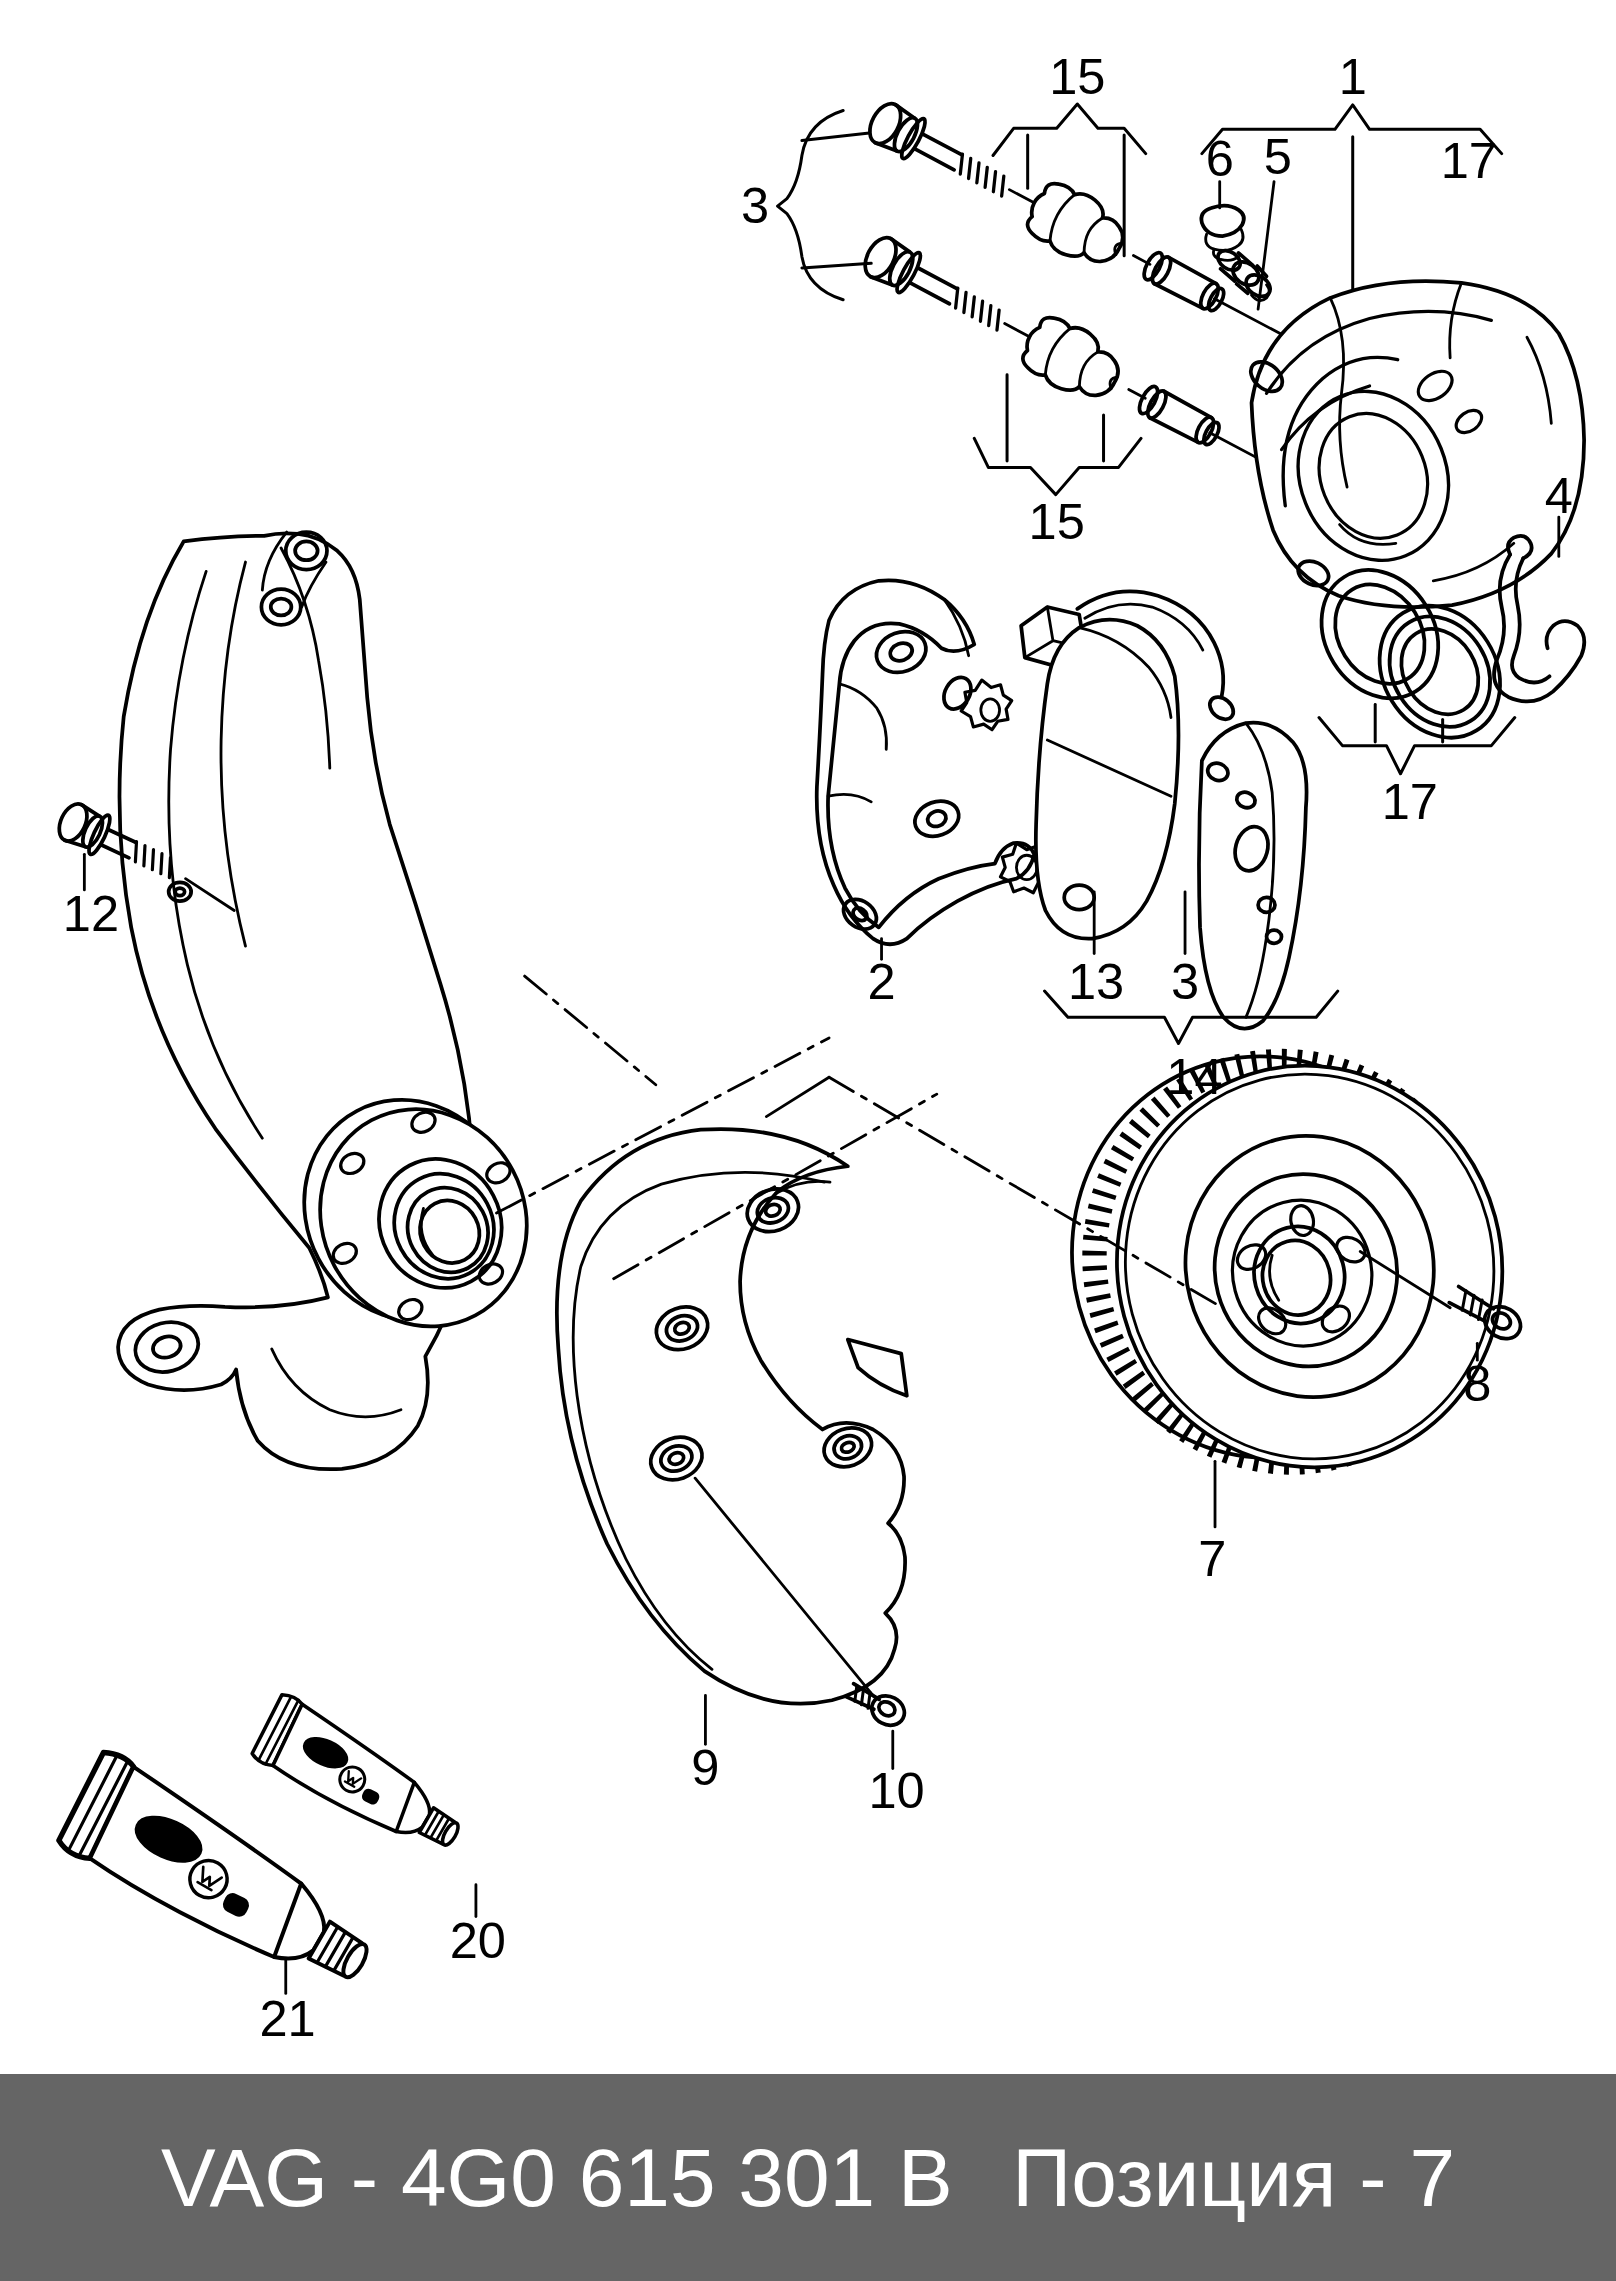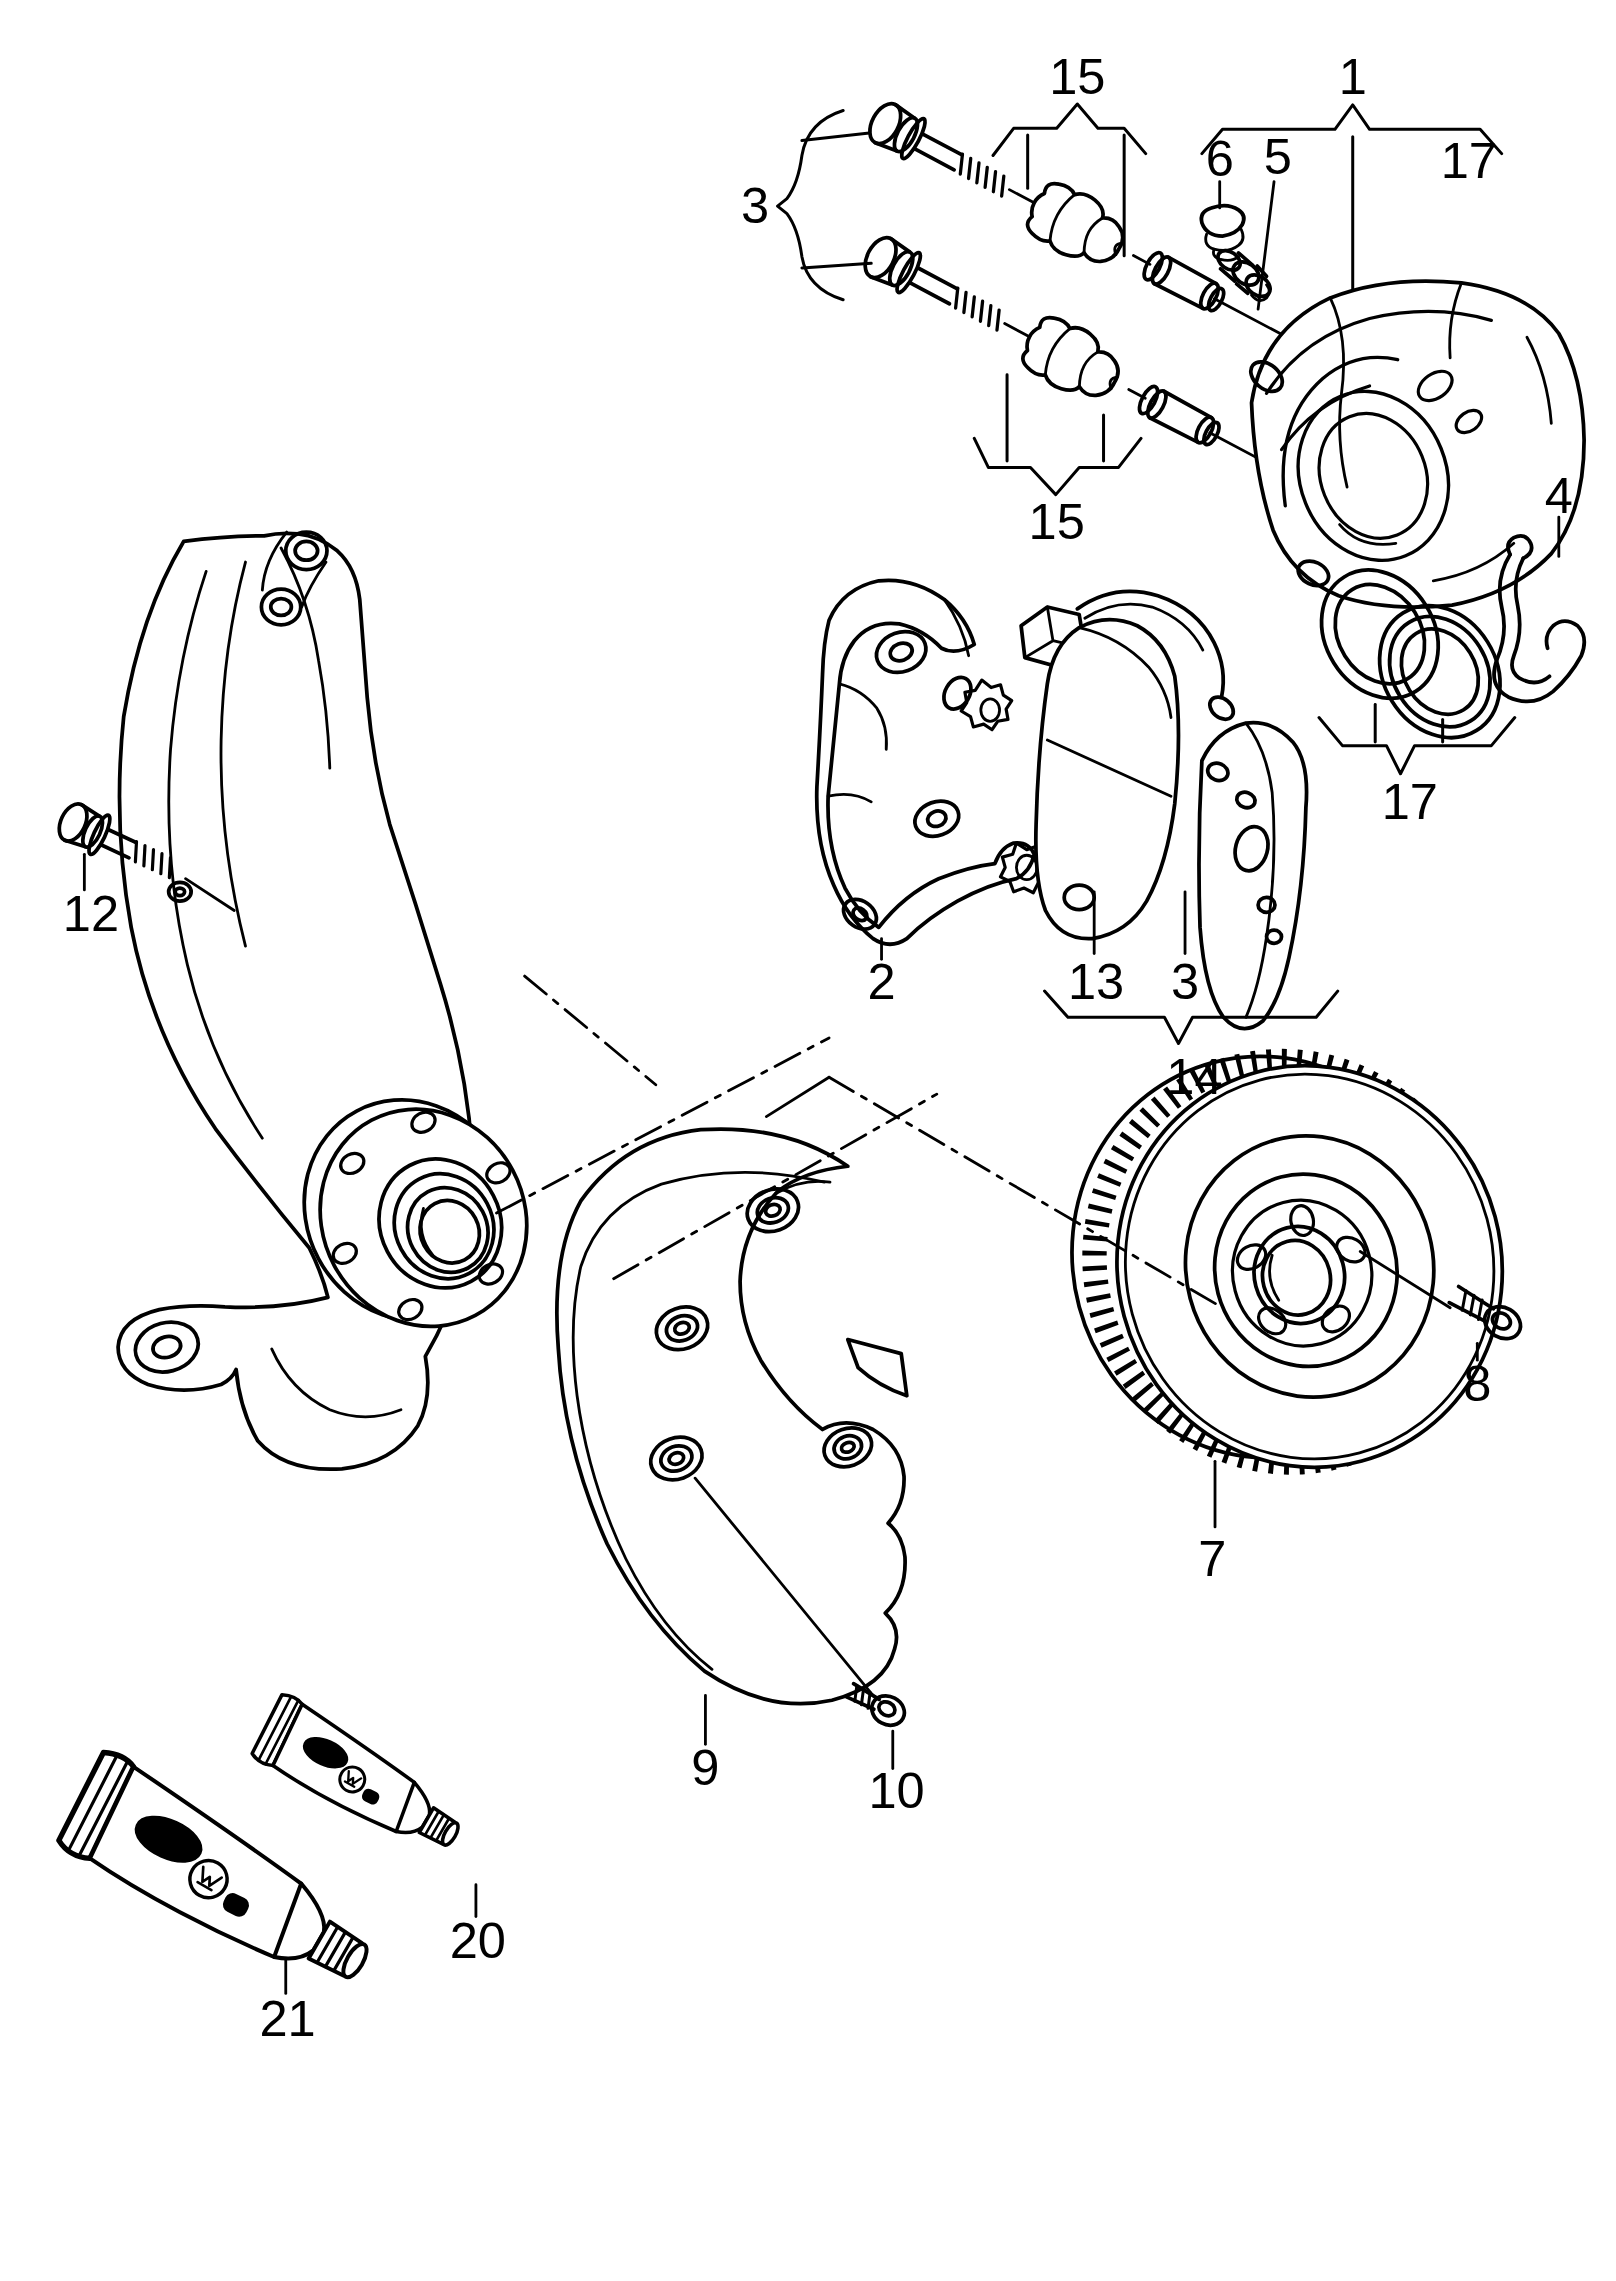--- a/index.html
+++ b/index.html
@@ -439,15 +439,19 @@
     <text class="callout" x="97" y="994">12</text>
     <text class="callout" x="1294" y="1682">7</text>
     <text class="callout" x="1577" y="1496">8</text>
     <text class="callout" x="753" y="1906">9</text>
     <text class="callout" x="957" y="1930">10</text>
     <text class="callout" x="510" y="2090">20</text>
     <text class="callout" x="307" y="2174">21</text>
   </g>
 </svg>
 
-
+<div class="footer-bar">
+  <span>VAG - 4G0 615 301 B</span>
+  <span>Позиция - 7</span>
 </div>
 
+</div>
+
 
 </body></html>

